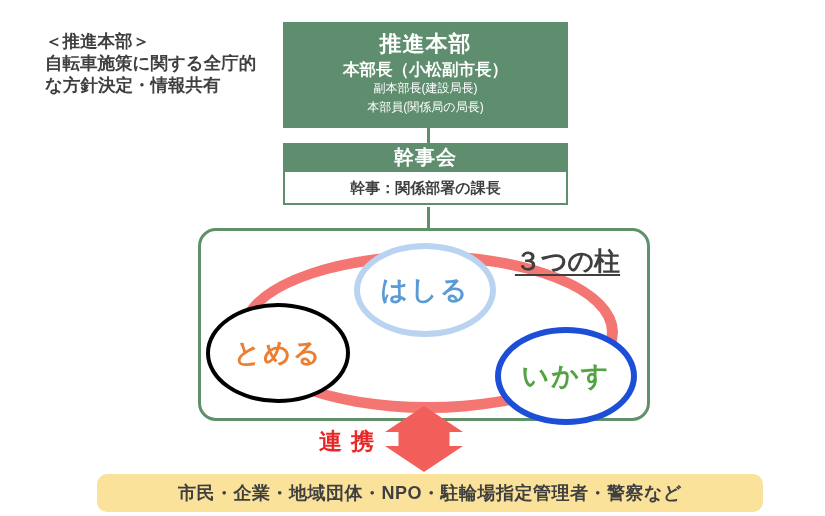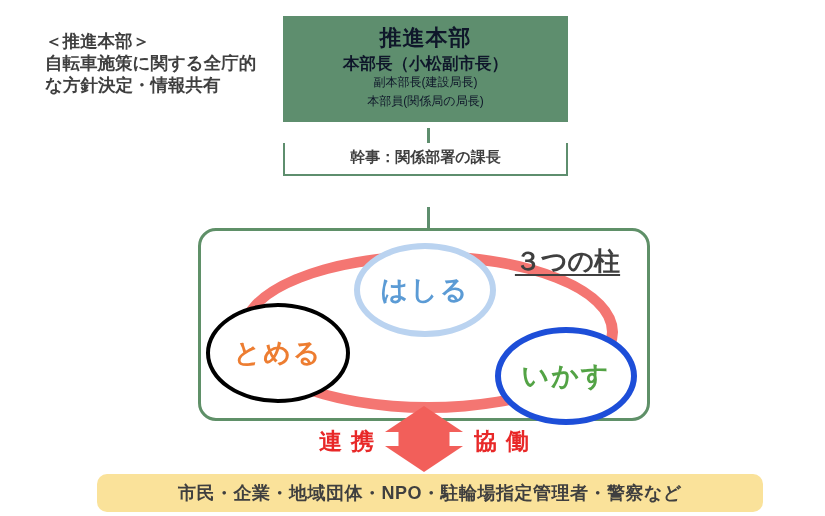--- a/index.html
+++ b/index.html
@@ -8,41 +8,41 @@
     font-family:"Liberation Sans","DejaVu Sans",sans-serif;
     padding-left:39px;
   }
   .abs{position:absolute;}
 
   
   .note{color:#3f3f3f;font-weight:bold;font-size:17.5px;line-height:22px;white-space:nowrap;}
 
   
   .hq-box{
-    left:283px;top:16px;width:285px;height:106px;
-    background:#5e8e6e;color:#0f172a;text-align:center;
+    left:283px;top:22px;width:285px;height:106px;
+    background:#5e8e6e;color:#ffffff;text-align:center;
   }
   .hq-title{font-size:22px;font-weight:bold;margin-top:7px;letter-spacing:1px;}
   .hq-member1{font-size:16.5px;font-weight:bold;margin-top:0;line-height:20px;}
   .hq-member2,.hq-member3{font-size:12px;font-weight:normal;line-height:19px;}
 
   
   .connector{width:3px;background:#5e8e6e;left:427px;}
   .connector1{top:128px;height:15px;}
   .connector2{top:207px;height:21px;}
 
   
   .sec-box{left:283px;top:143px;width:285px;}
   .sec-header{
     background:#5e8e6e;color:#ffffff;height:29px;line-height:29px;
     text-align:center;font-size:20px;font-weight:bold;letter-spacing:1px;
   }
   .sec-body{
     background:#ffffff;border:2px solid #5e8e6e;border-top:none;height:31px;line-height:31px;
-    text-align:center;font-size:15px;font-weight:bold;color:#3f3f3f;font-family:Liberation Mono, monospace;
+    text-align:center;font-size:15px;font-weight:bold;color:#3f3f3f;
   }
 
   
   .pillars-panel{
     left:198px;top:228px;width:452px;height:193px;box-sizing:border-box;
     border:3px solid #5f9068;border-radius:18px;background:#ffffff;
   }
   .ring{
     left:238px;top:251px;width:380px;height:162px;box-sizing:border-box;
     border:11px solid #f47672;border-radius:50%;
@@ -93,20 +93,21 @@
   <div class="abs hq-box">
     <div class="hq-title">推進本部</div>
     <div class="hq-member1">本部長（小松副市長）</div>
     <div class="hq-member2">副本部長(建設局長)</div>
     <div class="hq-member3">本部員(関係局の局長)</div>
   </div>
 
   <div class="abs connector connector1"></div>
 
   <div class="abs sec-box">
+    <div class="sec-header">幹事会</div>
     <div class="sec-body">幹事：関係部署の課長</div>
   </div>
 
   <div class="abs connector connector2"></div>
 
   <div class="abs pillars-panel"></div>
 
   <div class="abs ring"></div>
 
   <div class="abs pillar pillar-run">
@@ -119,19 +120,18 @@
     <span>いかす</span>
   </div>
 
   <div class="abs pillars-caption">３つの柱</div>
 
   <svg class="abs updown-arrow" viewBox="0 0 78 66">
     <polygon points="39,0 78,26 64.5,26 64.5,40 78,40 39,66 0,40 13.5,40 13.5,26 0,26" fill="#f25f5a"></polygon>
   </svg>
 
   <div class="abs collab-label collab-left">連携</div>
-  <div class="abs collab-label collab-right">協働</div>
 
   <div class="abs partners-box">
     <span>市民・企業・地域団体・NPO・駐輪場指定管理者・警察など</span>
   </div>
 
 </div>
 
 </body></html>

